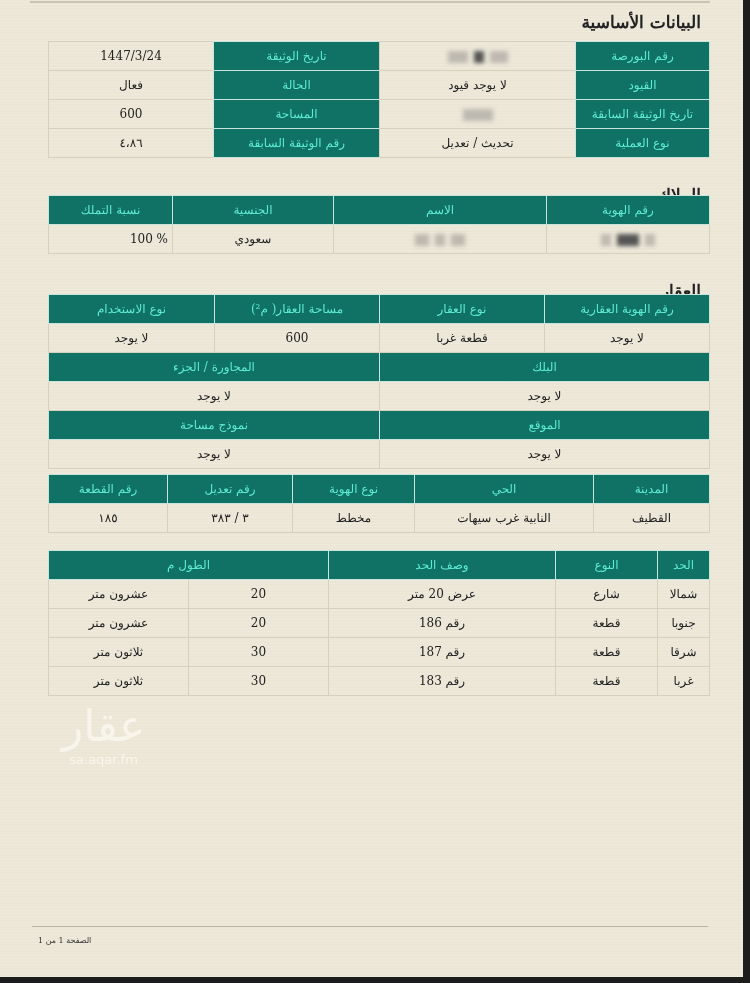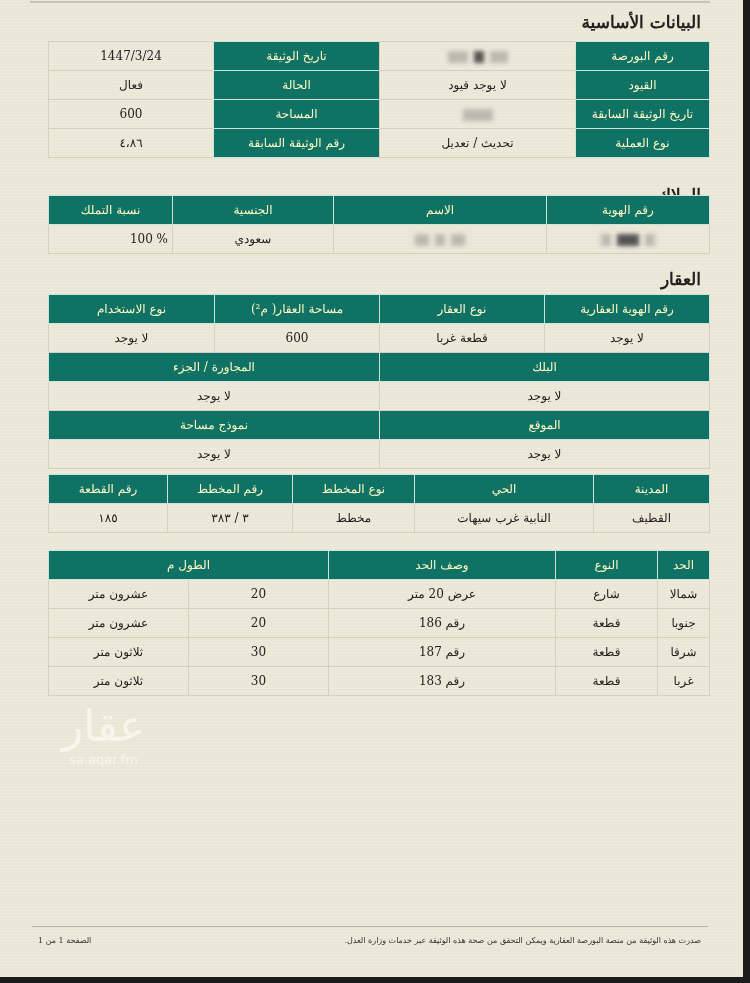--- a/index.html
+++ b/index.html
@@ -22,21 +22,21 @@
   }
   table { position: absolute; border-collapse: collapse; direction: rtl; table-layout: fixed; }
   td {
     border: 1px solid #d6d0bf;
     text-align: center; vertical-align: middle;
     font-size: 12px; color: #222;
     height: 29px; padding: 0 4px;
     overflow: hidden; white-space: nowrap;
   }
   td.h {
-    background: #0f7264; color: #fef9c3; font-weight: normal;
+    background: #0f7264; color: #5eead4; font-weight: normal;
     border: 1px solid #c9e4dc;
   }
   .blur { display: inline-block; height: 12px; background: #bdb9b0; filter: blur(2px); vertical-align: middle; margin: 0 3px; }
   .blur.dark { background: #555; }
   .watermark {
     position: absolute; left: 62px; top: 700px; color: #fbf8ef; opacity: 0.85;
     text-align: center;
   }
   .watermark .wm-logo { font-size: 44px; font-family: "DejaVu Sans", sans-serif; line-height: 52px; direction: rtl; }
   .watermark .wm-url { font-size: 13px; font-family: "DejaVu Sans", sans-serif; }
@@ -103,21 +103,21 @@
     </tr>
     <tr>
       <td><span class="blur" style="width:10px"></span><span class="blur dark" style="width:22px"></span><span class="blur" style="width:10px"></span></td>
       <td><span class="blur" style="width:14px"></span><span class="blur" style="width:10px"></span><span class="blur" style="width:14px"></span></td>
       <td>سعودي</td>
       <td style="direction:ltr;text-align:right;">100 %</td>
     </tr>
   </tbody>
     </table>
 
-  <div class="section-title" style="top:269px;">العقار</div>
+  <div class="section-title" style="top:281px;">العقار</div>
   <table style="left:48px; top:294px; width:661px;">
     <colgroup>
         <col style="width:165px">
         <col style="width:165px">
         <col style="width:165px">
         <col style="width:166px">
       </colgroup>
     <tbody>
         <tr>
       <td class="h">رقم الهوية العقارية</td>
@@ -155,22 +155,22 @@
         <col style="width:116px">
         <col style="width:179px">
         <col style="width:122px">
         <col style="width:125px">
         <col style="width:119px">
       </colgroup>
     <tbody>
         <tr>
       <td class="h">المدينة</td>
       <td class="h">الحي</td>
-      <td class="h">نوع المخطط</td>
-      <td class="h">رقم المخطط</td>
+      <td class="h">نوع الهوية</td>
+      <td class="h">رقم تعديل</td>
       <td class="h">رقم القطعة</td>
     </tr>
     <tr>
       <td>القطيف</td>
       <td>النابية غرب سيهات</td>
       <td>مخطط</td>
       <td>٣ / ٣٨٣</td>
       <td>١٨٥</td>
     </tr>
   </tbody>
@@ -221,15 +221,14 @@
     </tr>
   </tbody>
     </table>
 
   <div class="watermark">
     <div class="wm-logo">عقار</div>
     <div class="wm-url">sa.aqar.fm</div>
   </div>
 
   <div class="footer-rule"></div>
-  <div class="footer-note">صدرت هذه الوثيقة من منصة البورصة العقارية ويمكن التحقق من صحة هذه الوثيقة عبر خدمات وزارة العدل.</div>
   <div class="footer-page">الصفحة 1 من 1</div>
 </div>
 
 </body></html>

